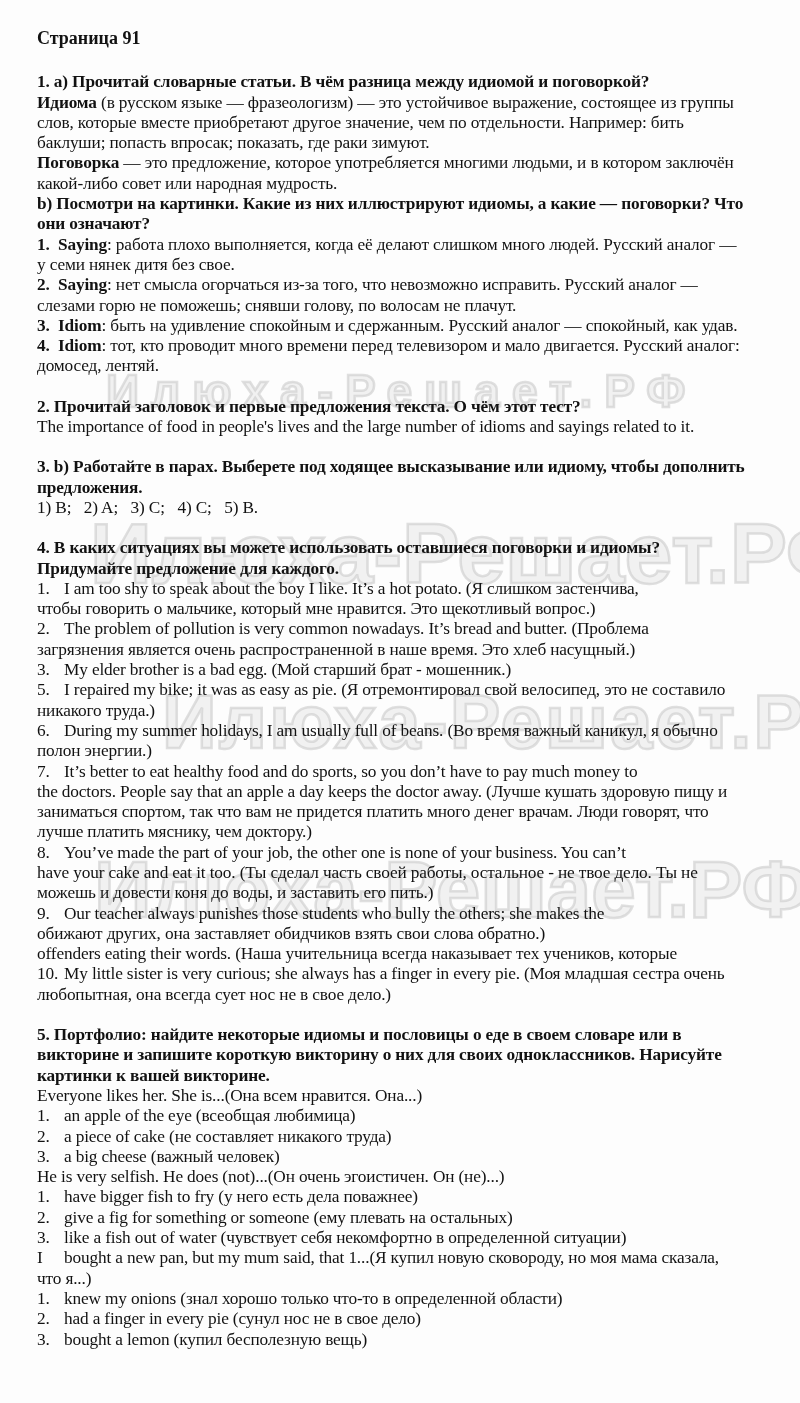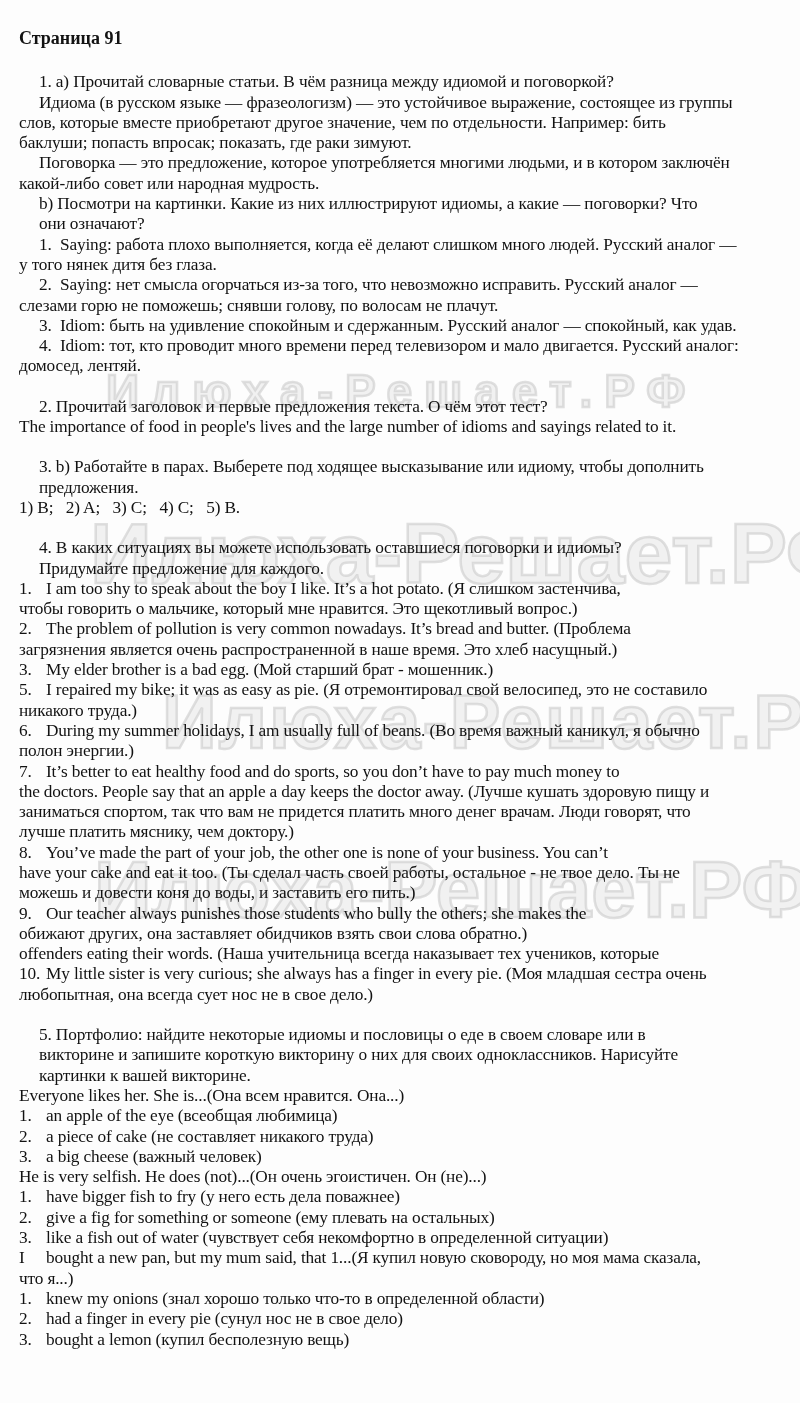--- a/index.html
+++ b/index.html
@@ -16,39 +16,39 @@
     position: absolute;
     font-family: "Liberation Sans", sans-serif;
     font-weight: bold;
     white-space: pre;
     line-height: 1;
     color: rgba(214,214,214,0.30);
     -webkit-text-stroke: 2.5px rgba(198,198,198,0.55);
   }
   .page {
     position: relative; z-index: 1;
-    padding: 28px 8px 0 19px;
+    padding: 28px 8px 0 37px;
   }
   .line {
     white-space: pre;
     font-size: 17.3px;
     line-height: 20.3px;
     height: 20.3px;
     letter-spacing: -0.15px;
   }
   .title-line {
     font-size: 18px;
     font-weight: bold;
     line-height: 20.3px;
     height: 20.3px;
     white-space: pre;
   }
   section { margin: 20px 0 0 0; }
   section:first-of-type { margin-top: 24px; }
-  .b { font-weight: normal; margin-left: 20px; }
+  .b { font-weight: bold; }
   .num { display: inline-block; min-width: 27px; }
 </style>
 </head>
 <body>
 
 <div class="wm-layer">
     <div class="wm" style="left: 106px; top: 368px; font-size: 46px; letter-spacing: 12px;">Илюха-Решает.РФ</div>
     <div class="wm" style="left: 90px; top: 510px; font-size: 86px; letter-spacing: 0px;">Илюха-Решает.РФ</div>
     <div class="wm" style="left: 162px; top: 684px; font-size: 76px; letter-spacing: 2px;">Илюха-Решает.РФ</div>
     <div class="wm" style="left: 94px; top: 850px; font-size: 80px; letter-spacing: 0px;">Илюха-Решает.РФ</div>
@@ -60,21 +60,21 @@
       <section>
         <div class="line"><span class="b">1. а) Прочитай словарные статьи. В чём разница между идиомой и поговоркой?</span></div>
         <div class="line"><span class="b">Идиома</span><span class="r"> (в русском языке — фразеологизм) — это устойчивое выражение, состоящее из группы</span></div>
         <div class="line"><span class="r">слов, которые вместе приобретают другое значение, чем по отдельности. Например: бить</span></div>
         <div class="line"><span class="r">баклуши; попасть впросак; показать, где раки зимуют.</span></div>
         <div class="line"><span class="b">Поговорка</span><span class="r"> — это предложение, которое употребляется многими людьми, и в котором заключён</span></div>
         <div class="line"><span class="r">какой-либо совет или народная мудрость.</span></div>
         <div class="line"><span class="b">b) Посмотри на картинки. Какие из них иллюстрируют идиомы, а какие — поговорки? Что</span></div>
         <div class="line"><span class="b">они означают?</span></div>
         <div class="line"><span class="b">1.  Saying</span><span class="r">: работа плохо выполняется, когда её делают слишком много людей. Русский аналог —</span></div>
-        <div class="line"><span class="r">у того нянек дитя без глаза.</span></div>
+        <div class="line"><span class="r">у семи нянек дитя без свое.</span></div>
         <div class="line"><span class="b">2.  Saying</span><span class="r">: нет смысла огорчаться из-за того, что невозможно исправить. Русский аналог —</span></div>
         <div class="line"><span class="r">слезами горю не поможешь; снявши голову, по волосам не плачут.</span></div>
         <div class="line"><span class="b">3.  Idiom</span><span class="r">: быть на удивление спокойным и сдержанным. Русский аналог — спокойный, как удав.</span></div>
         <div class="line"><span class="b">4.  Idiom</span><span class="r">: тот, кто проводит много времени перед телевизором и мало двигается. Русский аналог:</span></div>
         <div class="line"><span class="r">домосед, лентяй.</span></div>
       </section>
       <section>
         <div class="line"><span class="b">2. Прочитай заголовок и первые предложения текста. О чём этот тест?</span></div>
         <div class="line"><span class="r">The importance of food in people's lives and the large number of idioms and sayings related to it.</span></div>
       </section>

